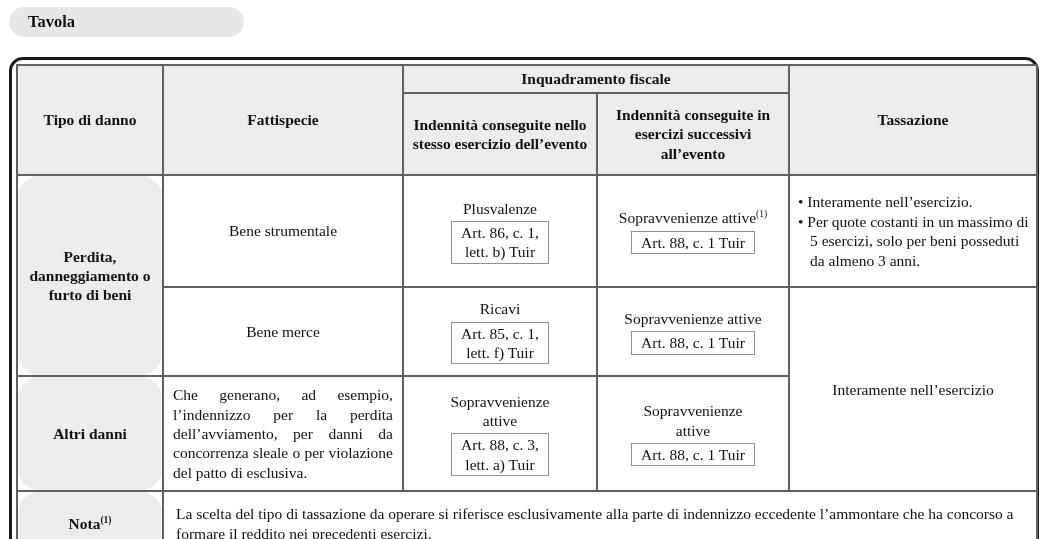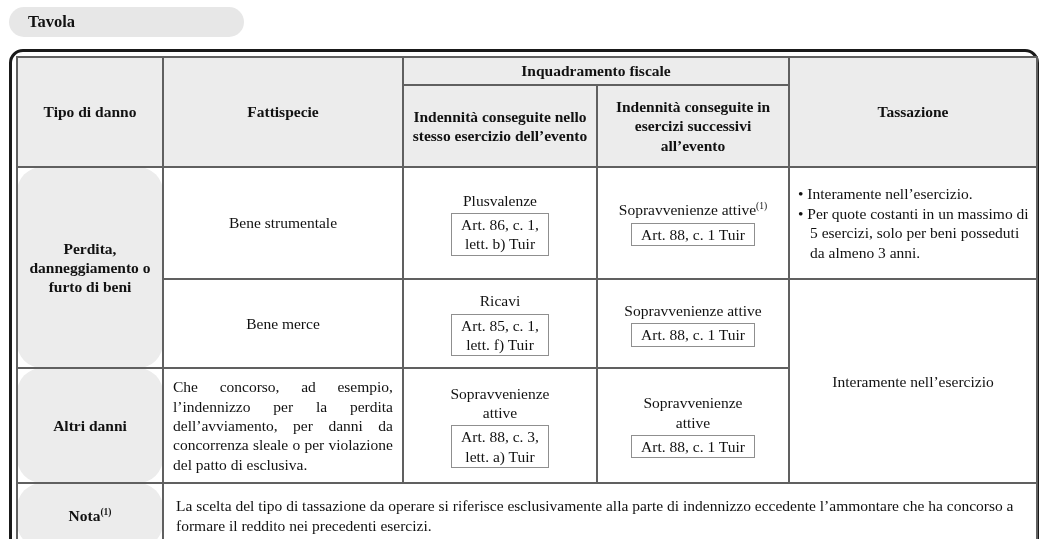--- a/index.html
+++ b/index.html
@@ -11,21 +11,21 @@
     --text:#111111;
   }
   *{box-sizing:border-box;margin:0;padding:0;}
   html,body{width:1048px;height:539px;overflow:hidden;background:#ffffff;}
   body{
     font-family:"Liberation Serif","DejaVu Serif",serif;
     color:var(--text);
     padding:7px 9px 0 9px;
   }
   
-  .topbar{display:flex;align-items:center;margin-bottom:12px;height:30px;}
+  .topbar{display:flex;align-items:center;margin-bottom:20px;height:30px;}
   .pill{
     width:235px;height:30px;background:var(--pill-bg);
     border-radius:15px;display:flex;align-items:center;
     padding-left:19px;flex-shrink:0;
   }
   .pill span{font-weight:bold;font-size:16.5px;}
   .title{
     font-size:16.5px;font-weight:bold;margin-left:19px;letter-spacing:.1px;
   }
   
@@ -127,21 +127,21 @@
         </td>
         <td>
           <div class="lbl">Sopravvenienze attive</div>
           <div class="refbox">Art. 88, c. 1 Tuir</div>
         </td>
         <td rowspan="2" class="taxmerged">Interamente nell’esercizio</td>
       </tr>
 
       <tr style="height:115px">
         <td class="rowhead">Altri danni</td>
-        <td class="just">Che concorso, ad esempio, l’indennizzo per la perdita dell’avviamento, per danni da concorrenza sleale o per violazione del patto di esclusiva.</td>
+        <td class="just">Che generano, ad esempio, l’indennizzo per la perdita dell’avviamento, per danni da concorrenza sleale o per violazione del patto di esclusiva.</td>
         <td>
           <div class="lbl">Sopravvenienze
 attive</div>
           <div class="refbox">Art. 88, c. 3,
 lett. a) Tuir</div>
         </td>
         <td>
           <div class="lbl">Sopravvenienze
 attive</div>
           <div class="refbox">Art. 88, c. 1 Tuir</div>

